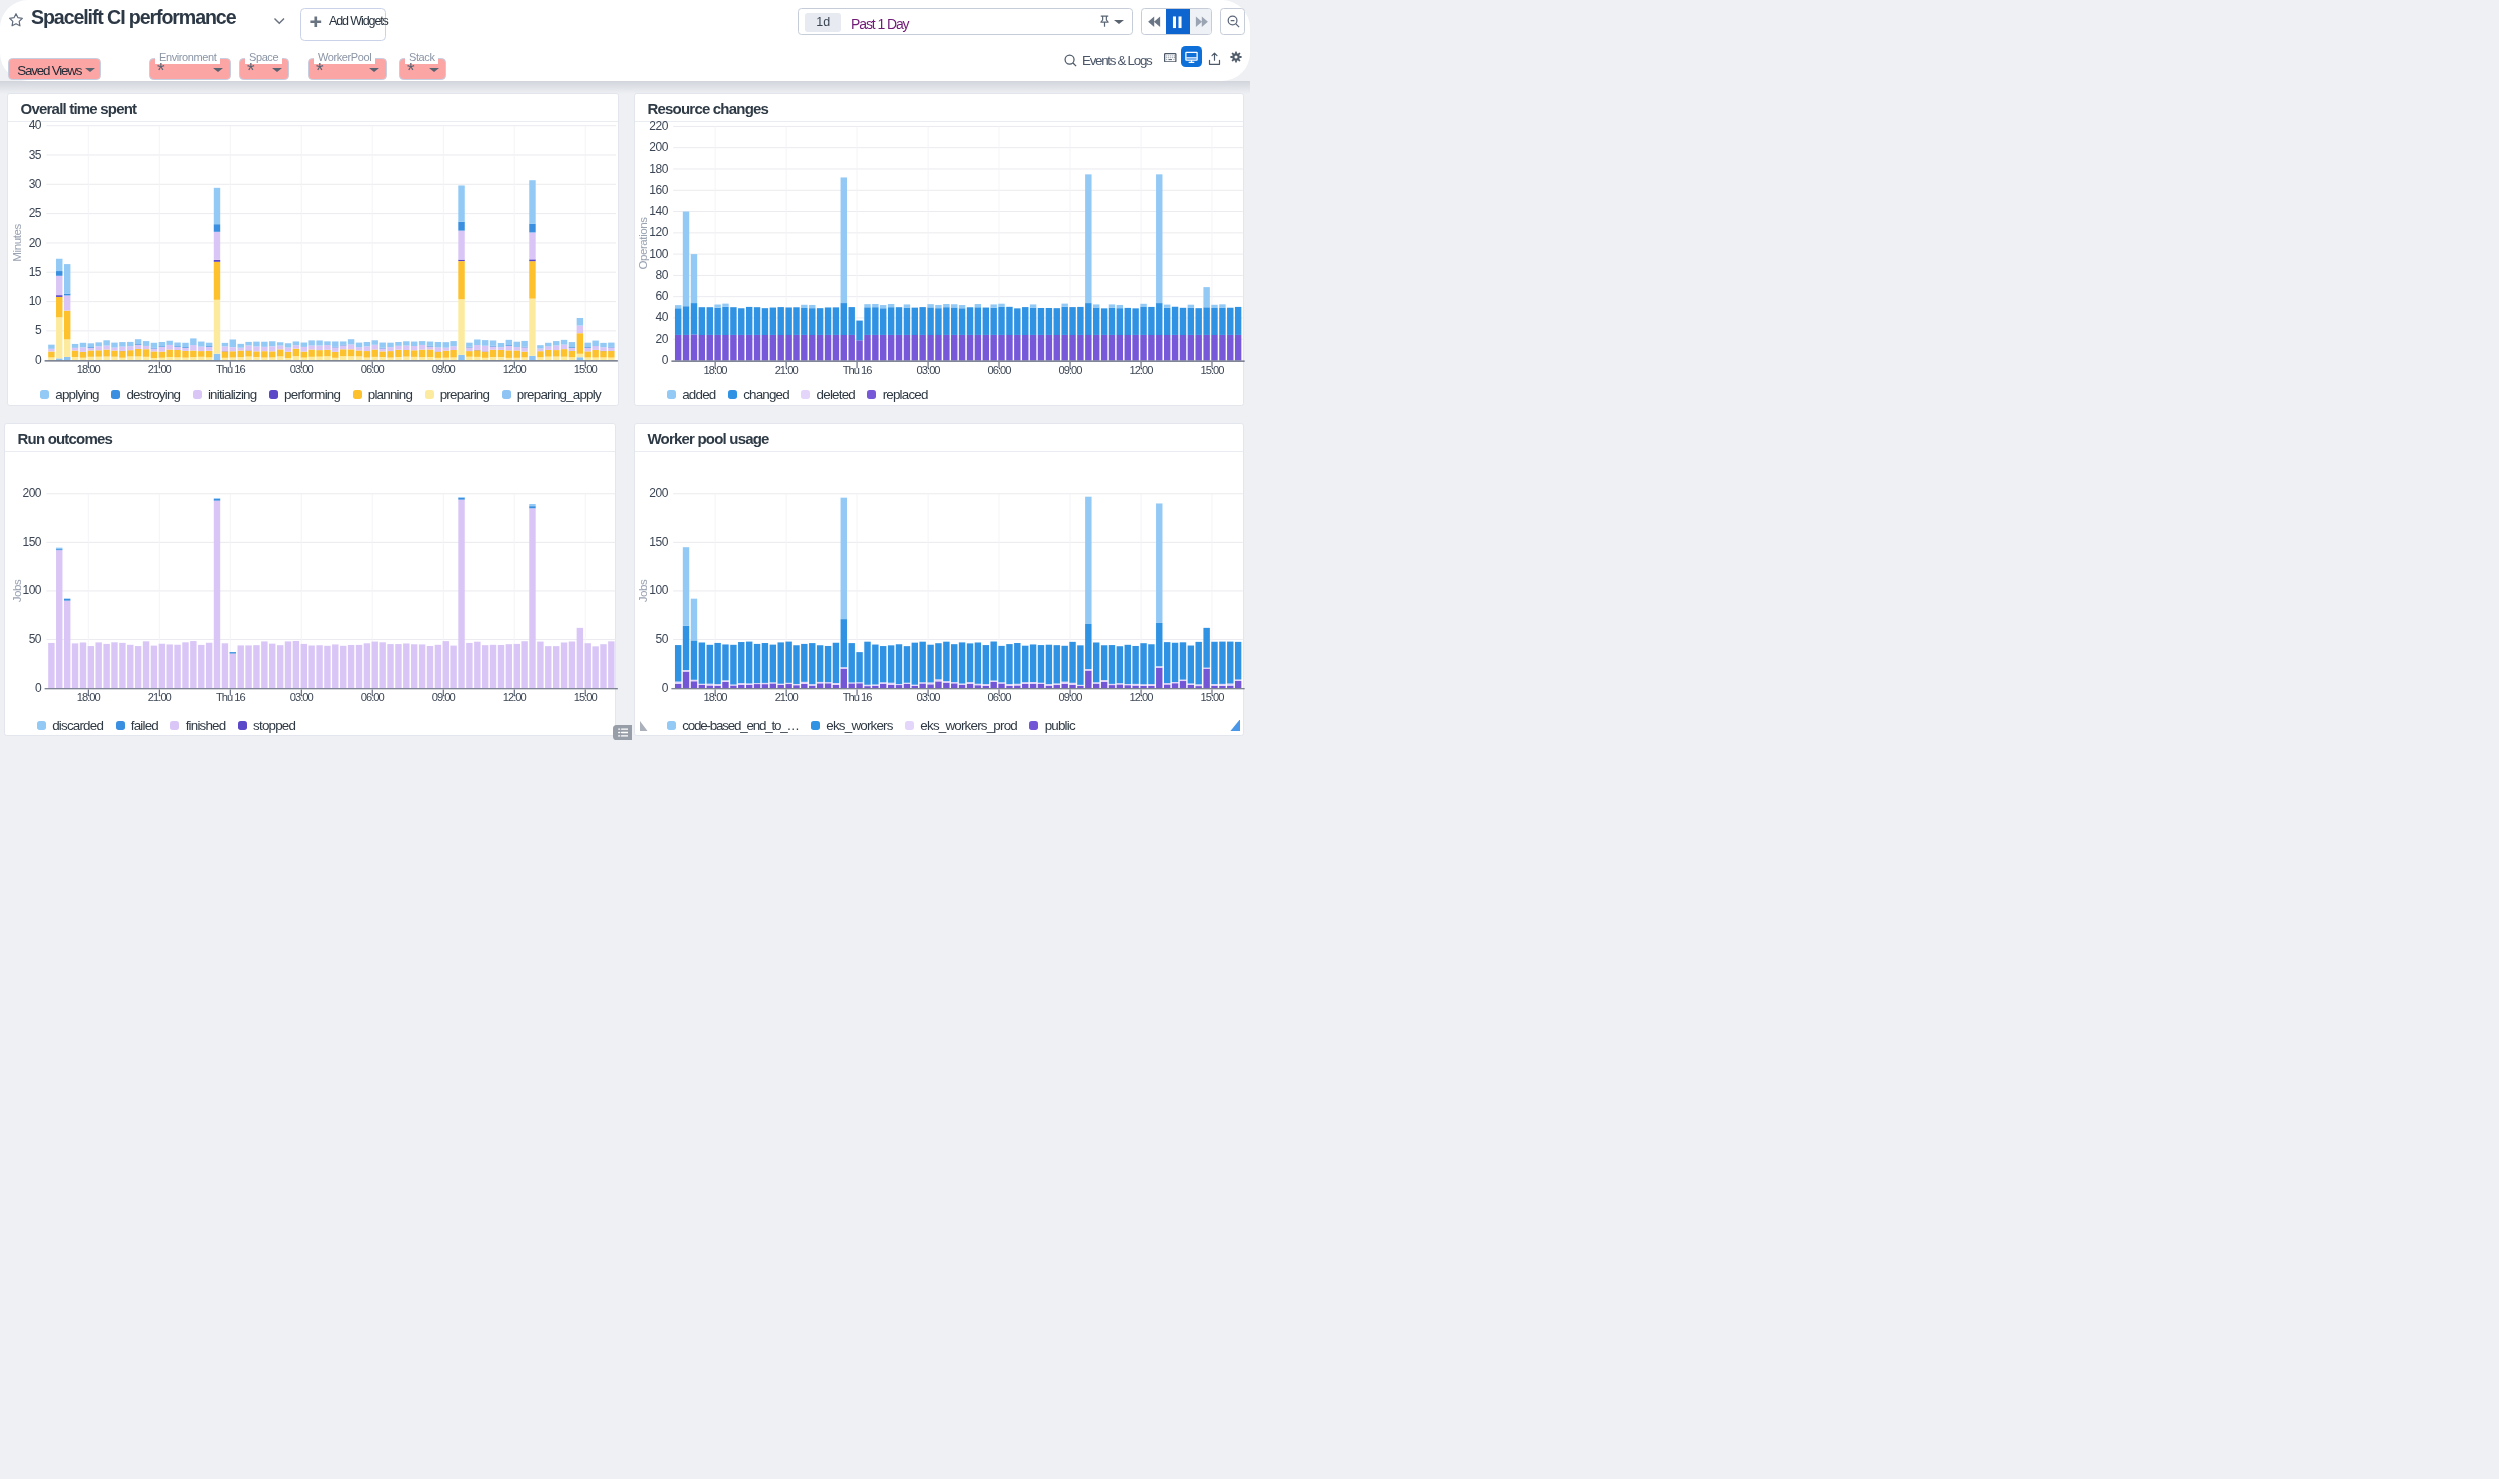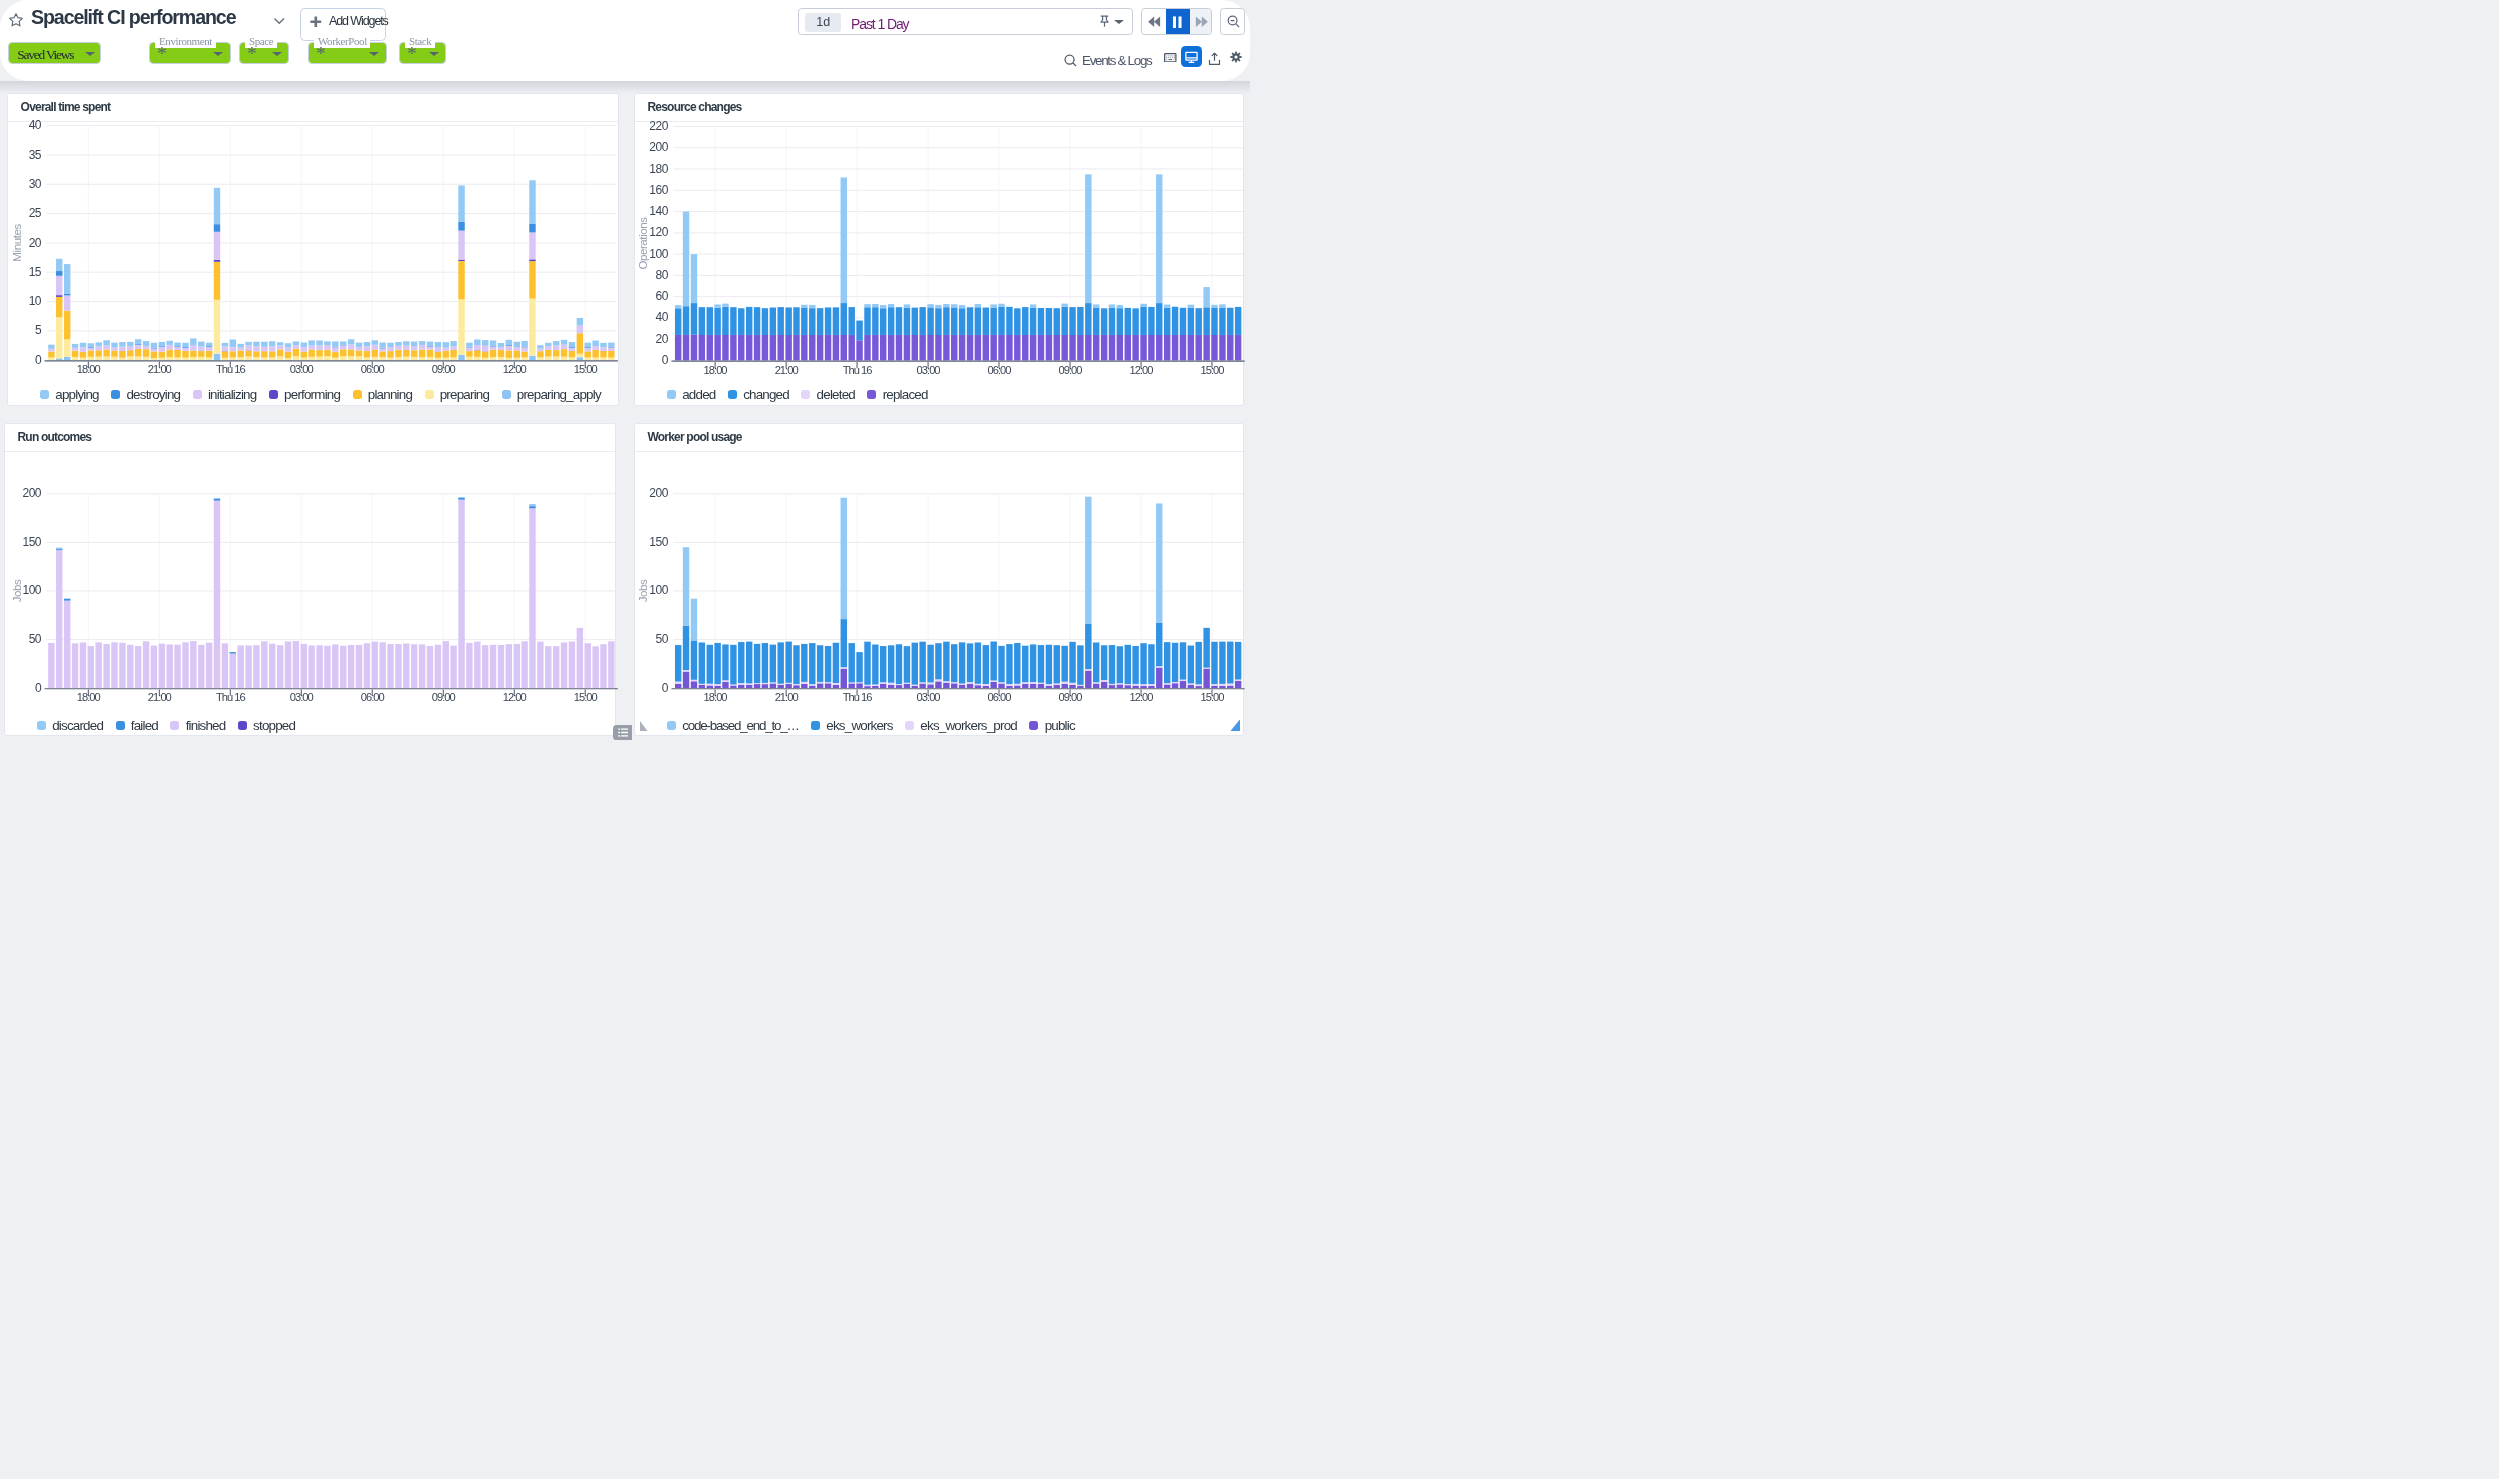--- a/index.html
+++ b/index.html
@@ -1,30 +1,30 @@
 <!DOCTYPE html>
 <html style="font-size:14.3px"><head><meta charset="utf-8"><title>Spacelift CI performance</title>
 <style>
 * { margin:0; padding:0; box-sizing:border-box; }
 html,body { width:1250px; height:740px; overflow:hidden; font-family:"Liberation Sans",sans-serif; background:#eef0f4; }
 .hdr { position:absolute; left:0; top:0; width:1250px; height:81px; background:#fff; z-index:5;border-radius:28px; }
 .hdr:after { content:""; position:absolute; left:0; top:81px; width:100%; height:12.5px;
   background:linear-gradient(to bottom, rgba(60,70,90,0.16), rgba(60,70,90,0)); }
 .title { position:absolute; left:31px; top:6.2px; font-size:19.6px; font-weight:700; color:#2c3845; letter-spacing:-1.1px; }
 .panel { position:absolute; background:#fff; border:0.9px solid #e3e6ed; border-radius:2.7px; }
-.ptitle { position:absolute; left:12.5px; top:6.2px; font-size:12px; font-weight:700; color:#2e3a45; letter-spacing:-0.8px; }
+.ptitle { position:absolute; left:12.5px; top:6.2px; font-size:15px; font-weight:700; color:#2e3a45; letter-spacing:-0.8px; }
 .psep { position:absolute; left:0; top:27px; width:100%; border-bottom:0.9px solid #e9ecf1; }
 svg text.yt { font-family:"Liberation Sans",sans-serif; font-size:13.5px; letter-spacing:-0.6px; fill:#3c4654; }
 svg text.xt { font-family:"Liberation Sans",sans-serif; font-size:12.5px; letter-spacing:-1.1px; fill:#3c4654; }
 svg text.yu { font-family:"Liberation Sans",sans-serif; font-size:13px; letter-spacing:-0.5px; fill:#9aa3b2; }
 .legend { position:absolute; left:32px; display:flex; gap:12.5px; align-items:flex-start; font-size:13.4px; letter-spacing:-0.8px; color:#2f3943; }
 .li { display:flex; align-items:center; gap:6.2px; white-space:nowrap; }
 .sw { width:9px; height:9px; border-radius:2.7px; display:inline-block; }
 .btn { position:absolute; border:0.9px solid #c6cdd8; border-radius:3.6px; background:#fff; }
-.filter { position:absolute; top:42px; height:22px; border:0.9px solid #c6cfe2; border-radius:4.5px; background:#84cc16;font-family:Liberation Serif, serif; }
+.filter { position:absolute; top:58px; height:22px; border:0.9px solid #c6cfe2; border-radius:4.5px; background:#fca5a5; }
 .flabel { position:absolute; top:-8px; left:5.4px; background:#fff; padding:0 3.6px; font-size:11px; letter-spacing:-0.4px; color:#8b95a5; line-height:13.4px; }
 .fval { position:absolute; left:7.1px; top:0px; font-size:19.6px; color:#5a6474; }
 .caret { position:absolute; width:0; height:0; border-left:5.4px solid transparent; border-right:5.4px solid transparent; border-top:4.9px solid #59626f; }
 .icon { position:absolute; }
 </style></head>
 <body>
 <div class="hdr">
   <svg class="icon" style="left:8px;top:11.6px" width="16" height="16" viewBox="0 0 24 24" fill="none" stroke="#606c7c" stroke-width="1.8" stroke-linejoin="round">
       <path d="M12 2.5l2.95 5.98 6.6.96-4.78 4.66 1.13 6.58L12 17.57l-5.9 3.11 1.13-6.58L2.45 9.44l6.6-.96z"></path>
     </svg>

